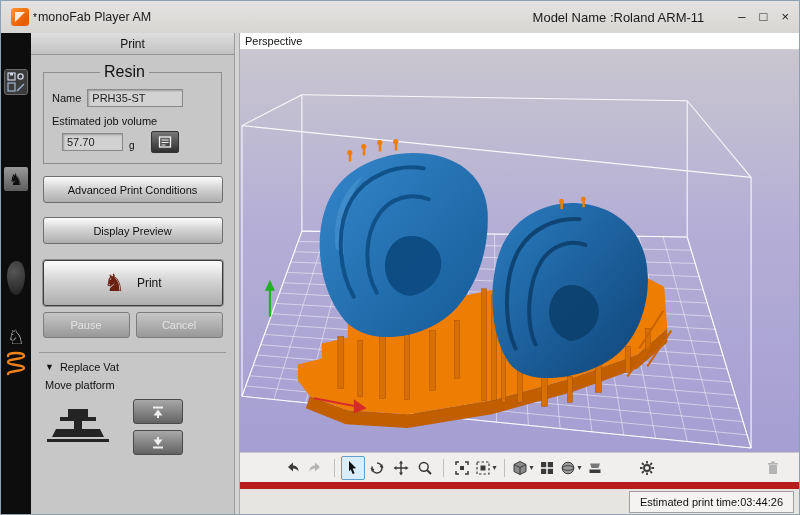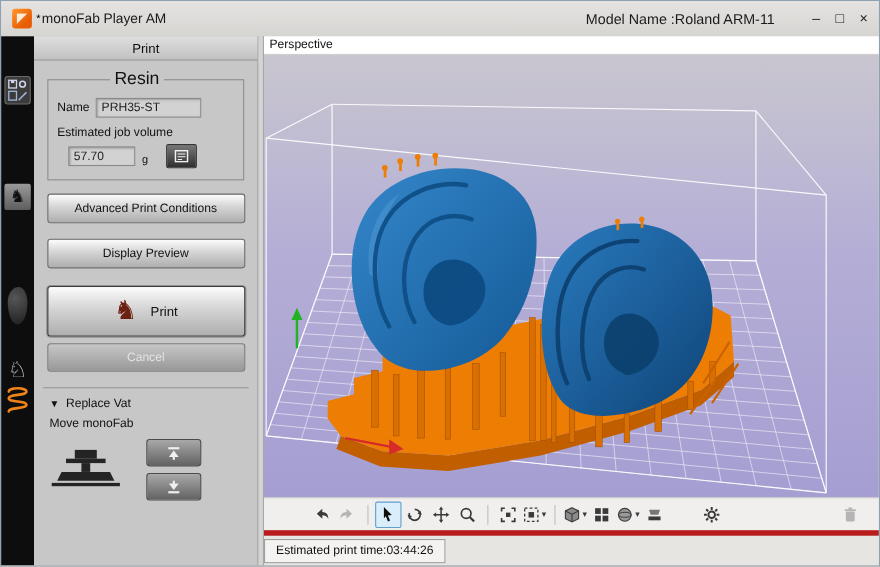--- a/index.html
+++ b/index.html
@@ -98,22 +98,22 @@
   .tool { width:24px; height:24px; display:flex; align-items:center; justify-content:center;
           color:#3a3a3a; cursor:pointer; border:1px solid transparent; border-radius:2px; }
   .tool.active { background:#d9edfb; border-color:#5f9fd0; }
   .tool.disabled { color:#b4b4b4; cursor:default; }
   .tool .dd { font-size:8px; margin-left:1px; color:#3a3a3a; }
   .tsep { width:1px; height:18px; background:#bfbfbf; margin:0 6px; }
   .tool-gear { margin-left:28px; }
   .tool-trash { margin-left:auto; margin-right:14px; }
 
   
-  .statusbar { height:32px; background:#e7e5e1; border-top:5px solid #b91c1c;
-               display:flex; align-items:center; 
+  .statusbar { height:32px; background:#e7e5e1; border-top:7px solid #b91c1c;
+               display:flex; align-items:center; justify-content:flex-end;
                padding-right:5px; flex:0 0 auto; }
   .time-box { border:1px solid #9f9f9f; background:#f4f3f1; height:22px; display:flex;
               align-items:center; padding:0 10px; font-size:11px; color:#111; }
 </style>
 </head>
 <body>
 
 <div class="window">
 
   <div class="titlebar">
@@ -179,30 +179,31 @@
 
       <button class="btn btn-adv">Advanced Print Conditions</button>
       <button class="btn btn-prev">Display Preview</button>
 
       <button class="btn btn-print">
         <span class="print-knight">♞</span>
         <span>Print</span>
       </button>
 
       <div class="pc-row">
+        <button class="btn-disabled">Pause</button>
         <button class="btn-disabled">Cancel</button>
       </div>
 
       <hr class="divider">
 
       <div class="vat-row">
         <span class="vat-arrow">▼</span>
         <span>Replace Vat</span>
       </div>
-      <div class="move-label">Move monoFab</div>
+      <div class="move-label">Move platform</div>
 
       <div class="platform-widget">
         <svg width="66" height="40" viewBox="0 0 66 40">
           <rect x="23" y="2" width="20" height="8" fill="#242424"></rect>
           <rect x="15" y="10" width="36" height="4" fill="#242424"></rect>
           <rect x="29" y="14" width="8" height="8" fill="#242424"></rect>
           <path d="M11 22 H55 L59 30 H7 Z" fill="#242424"></path>
           <rect x="2" y="32" width="62" height="3" fill="#242424"></rect>
         </svg>
         <div class="pf-btn-col">

